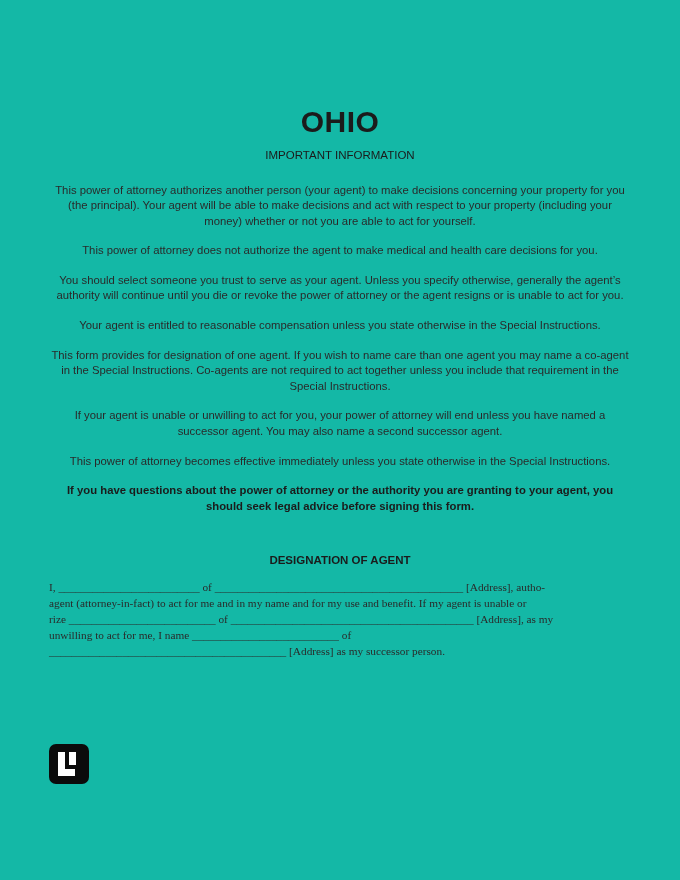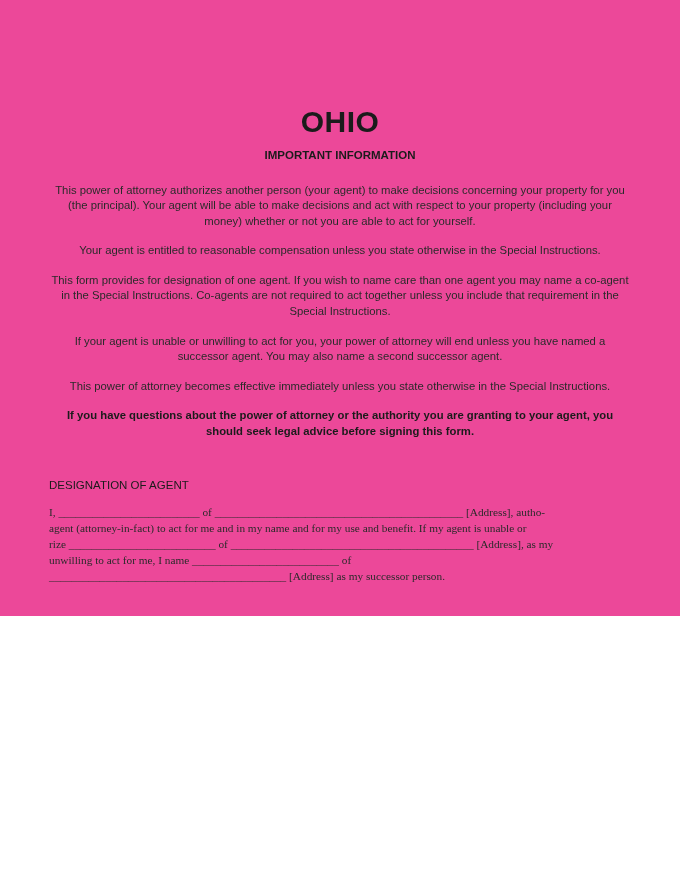--- a/index.html
+++ b/index.html
@@ -9,22 +9,22 @@
   }
   body {
     width: 680px;
     height: 880px;
     font-family: "Liberation Sans", sans-serif;
     color: #222222;
   }
   .page {
     position: relative;
     width: 680px;
-    height: 616px;
-    background: #ec4899;
+    height: 880px;
+    background: #14b8a6;
     overflow: hidden;
   }
   .content {
     position: absolute;
     left: 49px;
     top: 0;
     width: 582px;
   }
   .title {
     margin: 0;
@@ -34,43 +34,43 @@
     line-height: 37px;
     color: #1b1b1b;
     letter-spacing: 0.5px;
   }
   .title-block {
     padding-top: 103px;
   }
   .sub-heading {
     margin: 9px 0 0 0;
     text-align: center;
-    font-weight: bold;
+    font-weight: normal;
     font-size: 11.5px;
     color: #1b1b1b;
   }
   .body-text p {
     margin: 0 0 14.5px 0;
     font-size: 11.3px;
     line-height: 15.3px;
     color: #2a2a2a;
   }
   .body-text {
     margin-top: 22px;
     text-align: center;
   }
   p.advice {
     font-weight: bold;
     color: #1b1b1b;
     margin-top: 14px;
   }
   .section-heading {
     margin: 40px 0 0 0;
-    text-align: left;
-    font-weight: normal;
+    text-align: center;
+    font-weight: bold;
     font-size: 11.5px;
     color: #1b1b1b;
   }
   .designation {
     margin-top: 13px;
     font-size: 11.3px;
     line-height: 16px;
     color: #2a2a2a;
     font-family: Liberation Serif, serif;
   }
@@ -93,20 +93,22 @@
   <div class="content">
 
     <div class="title-block">
       <h1 class="title">OHIO</h1>
     </div>
 
     <h2 class="sub-heading">IMPORTANT INFORMATION</h2>
 
     <div class="body-text">
       <p>This power of attorney authorizes another person (your agent) to make decisions concerning your property for you (the principal). Your agent will be able to make decisions and act with respect to your property (including your money) whether or not you are able to act for yourself.</p>
+      <p>This power of attorney does not authorize the agent to make medical and health care decisions for you.</p>
+      <p>You should select someone you trust to serve as your agent. Unless you specify otherwise, generally the agent’s authority will continue until you die or revoke the power of attorney or the agent resigns or is unable to act for you.</p>
       <p>Your agent is entitled to reasonable compensation unless you state otherwise in the Special Instructions.</p>
       <p>This form provides for designation of one agent. If you wish to name care than one agent you may name a co-agent in the Special Instructions. Co-agents are not required to act together unless you include that requirement in the Special Instructions.</p>
       <p>If your agent is unable or unwilling to act for you, your power of attorney will end unless you have named a successor agent. You may also name a second successor agent.</p>
       <p>This power of attorney becomes effective immediately unless you state otherwise in the Special Instructions.</p>
       <p class="advice">If you have questions about the power of attorney or the authority you are granting to your agent, you should seek legal advice before signing this form.</p>
     </div>
 
     <h2 class="section-heading">DESIGNATION OF AGENT</h2>
 
     <div class="designation">

